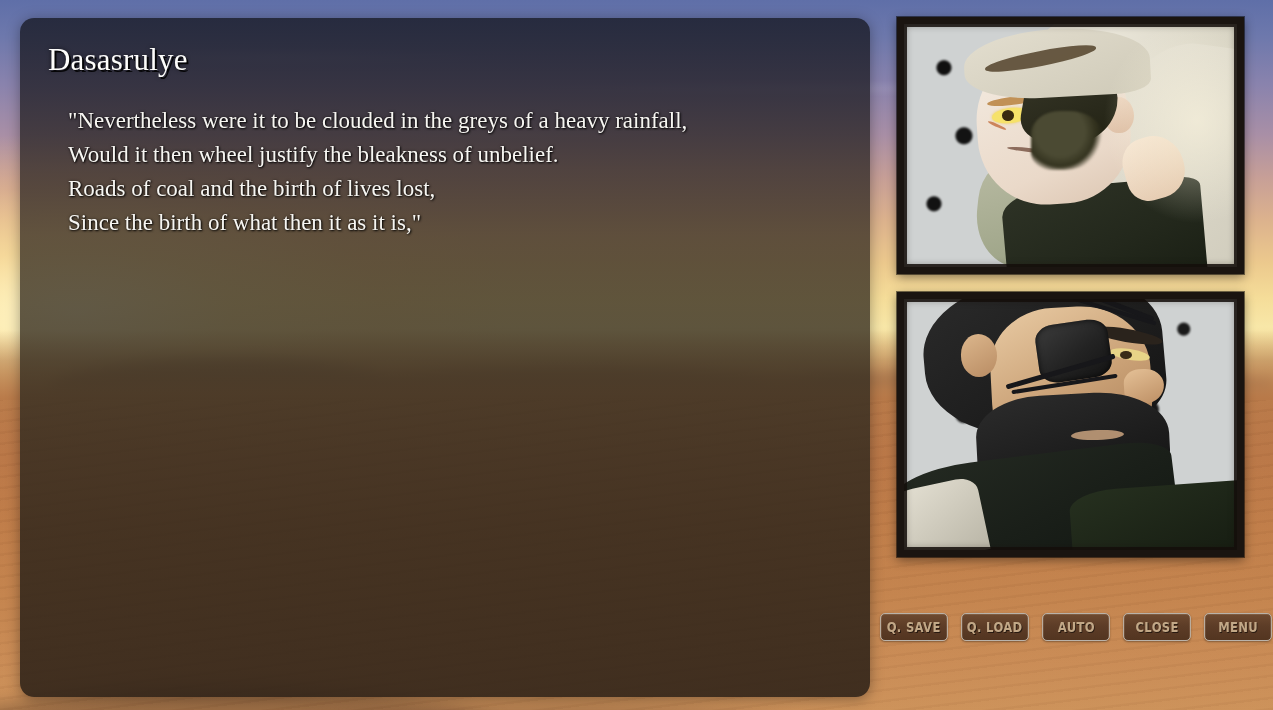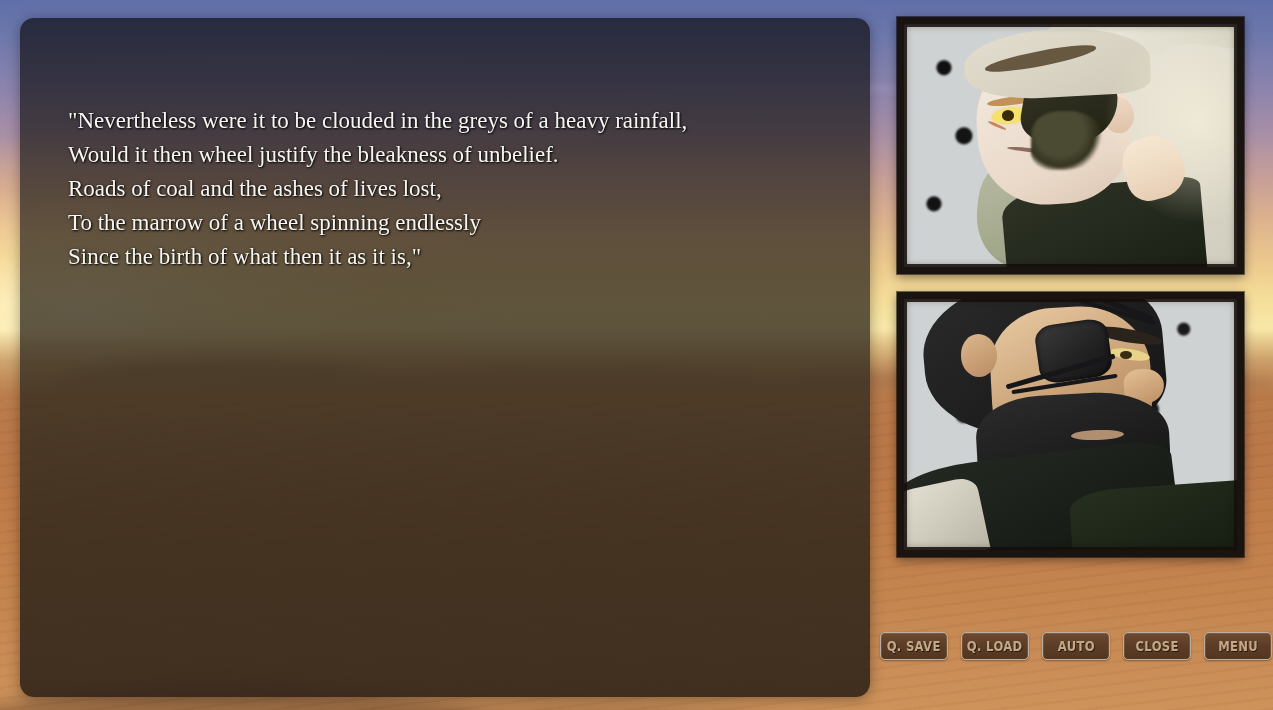--- a/index.html
+++ b/index.html
@@ -350,21 +350,21 @@
   
   .torn-edge {
     position:absolute; inset:0; pointer-events:none;
     box-shadow: inset 0 0 0 3px rgba(20,14,10,.85),
                 inset 0 0 9px rgba(20,14,10,.55);
   }
 
   
   #button-bar {
     position: absolute;
-    left: 878px; top: 632px;
+    left: 878px; top: 613px;
     display: flex; flex-direction: row; gap: 7px;
   }
   .btn-row { display: flex; gap: 9px; }
   .vn-btn {
     width: 70px; height: 26px;
     display: flex; align-items: center; justify-content: center;
     border: 1px solid #b9b4ac;
     border-radius: 5px;
     background: linear-gradient(to bottom, #6e4a30 0%, #5d3d27 45%, #533520 100%);
     color: #c2a887;
@@ -391,25 +391,25 @@
   <div class="bg-layer bg-sunglow"></div>
   <div class="bg-layer bg-ridge"></div>
   <div class="bg-layer bg-sand">
     <div class="dune d1"></div>
     <div class="dune d2"></div>
 
   </div>
   <div class="bg-layer bg-ripples"></div>
 
   <div id="dialogue-box">
+    <div id="speaker-name">Dasasrulye</div>
     <div id="dialogue-text">
       <span class="line">"Nevertheless were it to be clouded in the greys of a heavy rainfall,</span>
       <span class="line">Would it then wheel justify the bleakness of unbelief.</span>
-      <span class="line">Roads of coal and the ashes of lives lost,</span>
-      <span class="line">To the marrow of a wheel spinning endlessly</span>
+      <span class="line">Roads of coal and the birth of lives lost,</span>
       <span class="line">Since the birth of what then it as it is,"</span>
     </div>
   </div>
 
   <div id="portrait-top" class="portrait-frame">
     <div class="portrait-art">
       <div id="p1-sky"></div>
       <div class="speckle"></div>
       <div id="p1-hairback"></div>
       <div id="p1-hairback2"></div>

